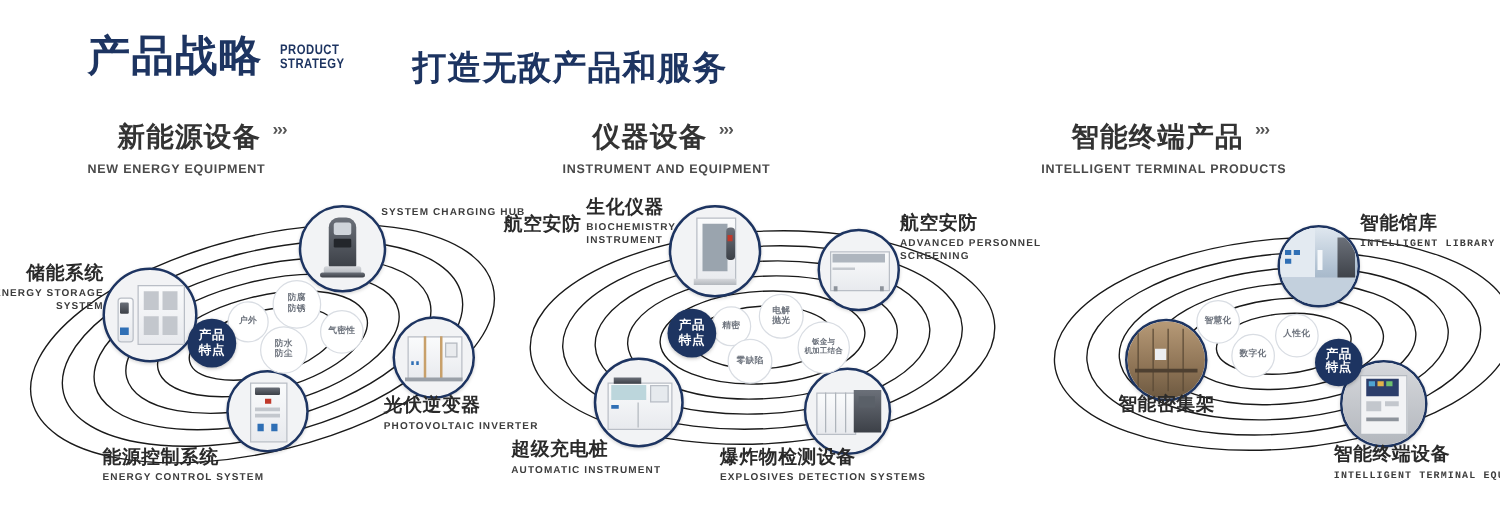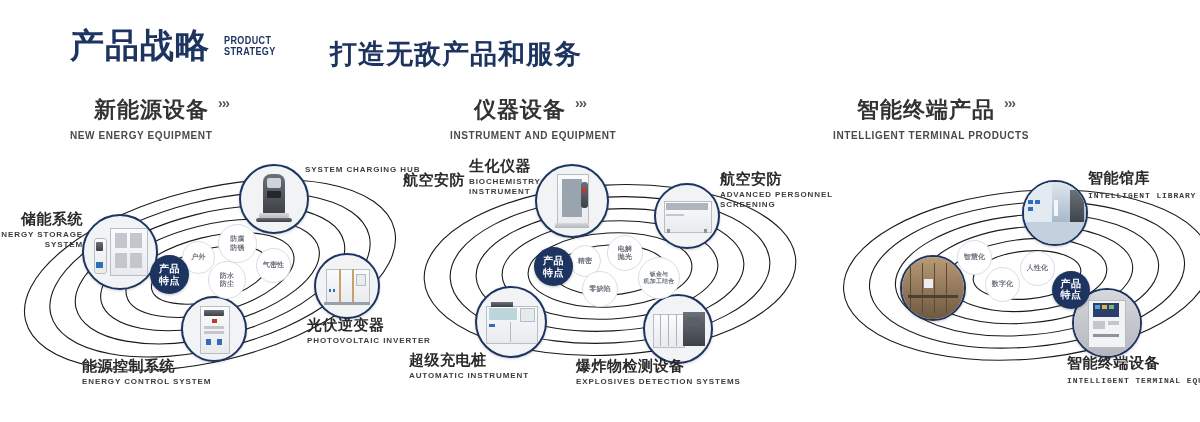--- a/index.html
+++ b/index.html
@@ -360,20 +360,21 @@
       <div class="ph g-wood">
         <div class="mach" style="left:8px;top:6px;width:1px;height:50px;background:#5b4a36;"></div>
         <div class="mach" style="left:20px;top:6px;width:1px;height:50px;background:#5b4a36;"></div>
         <div class="mach" style="left:32px;top:6px;width:1px;height:50px;background:#5b4a36;"></div>
         <div class="mach" style="left:44px;top:6px;width:1px;height:50px;background:#5b4a36;"></div>
         <div class="mach" style="left:22px;top:22px;width:9px;height:9px;background:#eceef1;"></div>
         <div class="mach" style="left:6px;top:38px;width:50px;height:3px;background:#4e4031;"></div>
       </div>
     </div>
     <div class="node-label ta-r" style="left:-20px;top:172px;width:170px;">
+      <div class="cn">智能密集架</div>
     </div>
 
     <div class="feat" style="left:135px;top:95px;width:33px;height:33px;">智慧化</div>
     <div class="feat" style="left:163px;top:122px;width:33px;height:33px;">数字化</div>
     <div class="feat" style="left:198px;top:106px;width:33px;height:33px;">人性化</div>
 
     <div class="badge" style="left:230px;top:126px;width:38px;height:38px;">
       <span>产品<br>特点</span>
     </div>
   </div>

